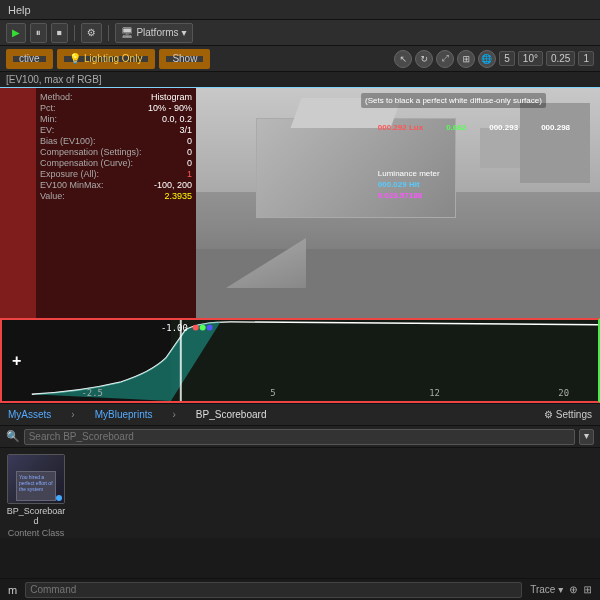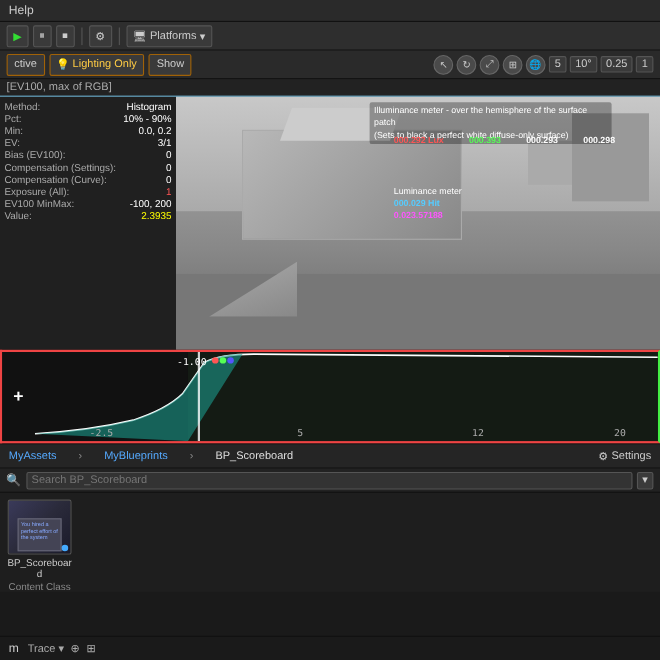--- a/index.html
+++ b/index.html
@@ -62,21 +62,21 @@
       display: flex;
       align-items: center;
       padding: 0 6px;
       gap: 4px;
       border-bottom: 1px solid #111;
     }
     .tb2-btn {
       height: 20px;
       padding: 0 6px;
       background: #3a3a3a;
-      border: 1px solid #a16207;
+      border: 7px solid #a16207;
       border-radius: 2px;
       color: #ccc;
       font-size: 10px;
       display: flex;
       align-items: center;
       cursor: pointer;
       gap: 2px;
     }
     .lighting-btn { color: #ffcc44; }
     .tb2-spacer { flex: 1; }
@@ -109,22 +109,23 @@
       padding: 2px 6px;
       font-size: 10px;
       color: #aaa;
       border-bottom: 1px solid #7dd3fc;
     }
 
     
     #viewport-area {
       display: flex;
       height: 230px;
-      background: #404040;
+      background: #7f1d1d;
       position: relative;
+      padding-left: 36px;
     }
 
     
     #left-panel {
       width: 160px;
       background: rgba(0,0,0,0.5);
       padding: 4px;
       font-size: 9px;
       color: #ccc;
       flex-shrink: 0;
@@ -523,26 +524,25 @@
   <div id="viewport-3d">
     <div class="scene-sky"></div>
     <div class="scene-ground"></div>
     <div class="scene-box-main"></div>
     <div class="scene-box-top"></div>
     <div class="scene-box-right"></div>
     <div class="scene-box-small"></div>
     <div class="scene-ramp"></div>
 
     <div class="meter-overlay">
-      <div>Illuminance meter - over the hemisphere of the surface patch</div>
       <div>(Sets to black a perfect white diffuse-only surface)</div>
     </div>
     <div class="meter-lux">
       <span class="lux-val red">000.292 Lux</span>
-      <span class="lux-val green">000.393</span>
+      <span class="lux-val green">0.662</span>
       <span class="lux-val">000.293</span>
       <span class="lux-val">000.298</span>
     </div>
     <div class="meter-luminance">
       <div>Luminance meter</div>
       <div class="lum-val">000.029 Hit</div>
       <div class="lum-val2">0.023.57188</div>
     </div>
   </div>
 </div>
@@ -605,18 +605,19 @@
         <div class="asset-dot"></div>
       </div>
       <span class="asset-label">BP_Scoreboard</span>
       <span class="asset-label" style="color:#888;">Content Class</span>
     </div>
   </div>
 </div>
 
 <div id="status-bar">
   <span>m</span>
+  <input type="text" id="command-input" placeholder="Command" style="">
   <div class="status-right">
     <span>Trace ▾</span>
     <span>⊕</span>
     <span>⊞</span>
   </div>
 </div>
 
 </body></html>

